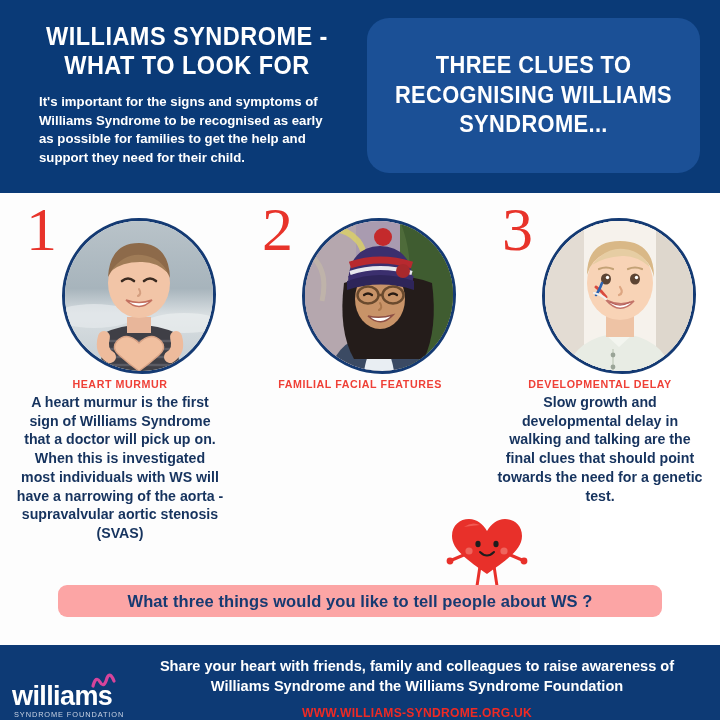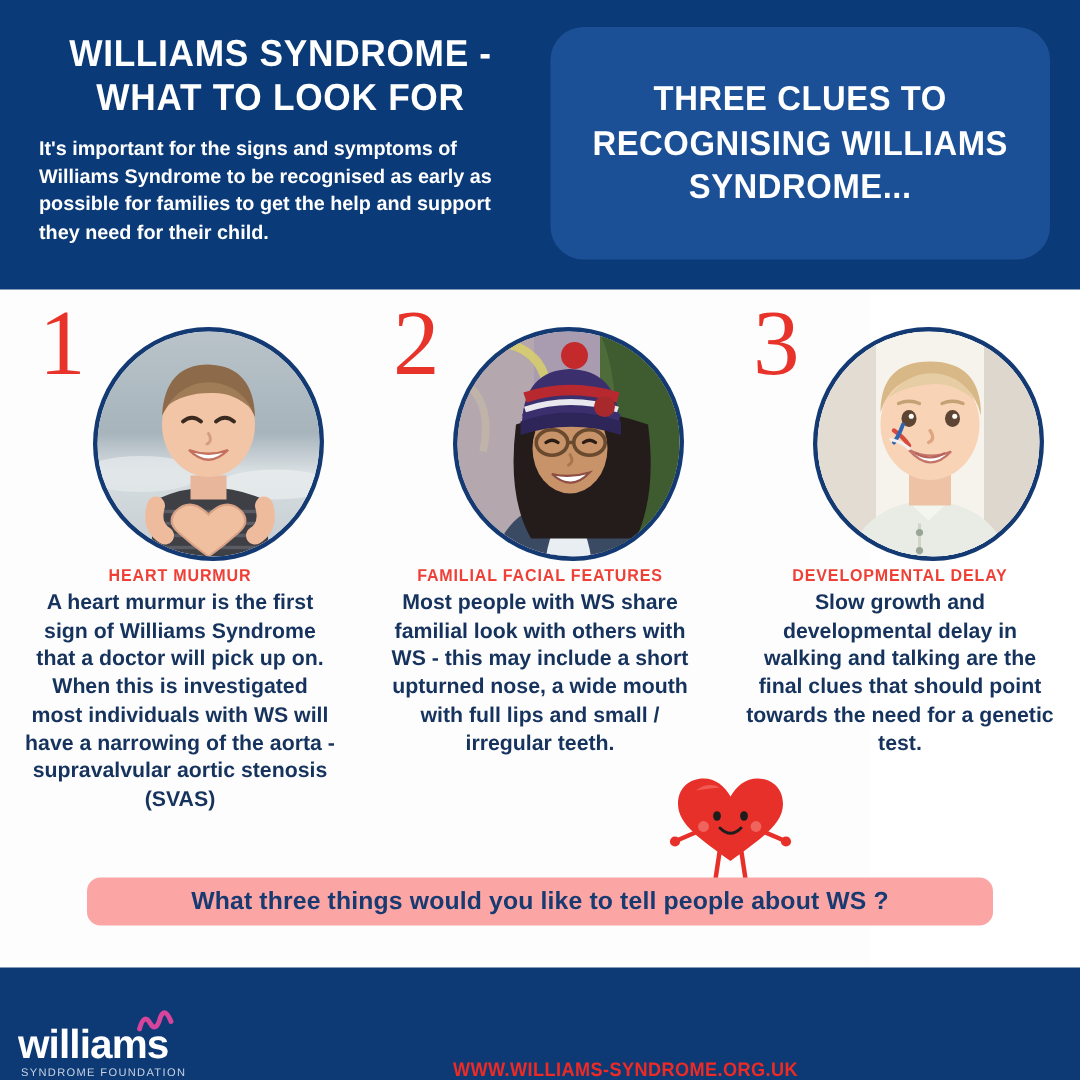--- a/index.html
+++ b/index.html
@@ -23,21 +23,21 @@
     font-size:25px;line-height:1.16;
     font-weight:bold;letter-spacing:0.5px;
     text-align:center;text-transform:uppercase;
     font-stretch:condensed;
     margin:0 0 10px 0;
     transform:scaleX(0.94);transform-origin:center top;
   }
   .main-sub{
     color:#ffffff;
     font-size:13.2px;line-height:1.42;font-weight:bold;
-    text-align:left;margin:0;padding:0 4px;
+    text-align:left;margin:13px;padding:0 4px;
   }
   .clues-box{
     position:absolute;left:367px;top:18px;
     width:333px;height:155px;
     background:#1b5096;border-radius:22px;
     display:flex;align-items:center;justify-content:center;
   }
   .clues-title{
     color:#ffffff;font-size:23px;line-height:1.28;
     font-weight:bold;letter-spacing:0.4px;text-align:center;
@@ -227,21 +227,20 @@
 
             <path d="M60 74 q4 -3 8 0" stroke="#2a1c14" stroke-width="2.2" fill="none" stroke-linecap="round"></path>
             <path d="M85 74 q4 -3 8 0" stroke="#2a1c14" stroke-width="2.2" fill="none" stroke-linecap="round"></path>
 
             <path d="M76 82 q3 5 -1 7" stroke="#a9764c" stroke-width="2" fill="none" stroke-linecap="round"></path>
             <path d="M64 95 q13 12 25 -1 q-13 4 -25 1 z" fill="#ffffff" stroke="#8d4f44" stroke-width="1.5"></path>
           </svg>
         </div>
       </div>
       <p class="cat-label">FAMILIAL FACIAL FEATURES</p>
-      <p class="body-text">Most people with WS share familial look with others with WS - this may include a short upturned nose, a wide mouth with full lips and small / irregular teeth.</p>
     </div>
 
     <div class="col col3">
       <div class="col-top">
         <div class="num">3</div>
         <div class="photo">
           <svg viewBox="0 0 150 150" preserveAspectRatio="xMidYMid slice">
             <rect width="150" height="150" fill="#efe9e2"></rect>
             <rect x="0" y="0" width="40" height="150" fill="#e3dcd3"></rect>
             <rect x="112" y="0" width="38" height="150" fill="#ded7cd"></rect>
@@ -313,16 +312,17 @@
   </div>
 
   <div class="footer">
     <div class="logo">
       <svg class="logo-squiggle" width="30" height="16" viewBox="0 0 30 16">
         <path d="M3 13 Q6 2 10 9 Q14 16 17 5 Q20 -2 24 8" stroke="#d6449b" stroke-width="3.2" fill="none" stroke-linecap="round"></path>
       </svg>
       <div class="logo-word">williams</div>
       <div class="logo-sub">SYNDROME FOUNDATION</div>
     </div>
+    <p class="footer-text">Share your heart with friends, family and colleagues to raise awareness of Williams Syndrome and the Williams Syndrome Foundation</p>
     <p class="footer-url">WWW.WILLIAMS-SYNDROME.ORG.UK</p>
   </div>
 
 </div>
 
 </body></html>

